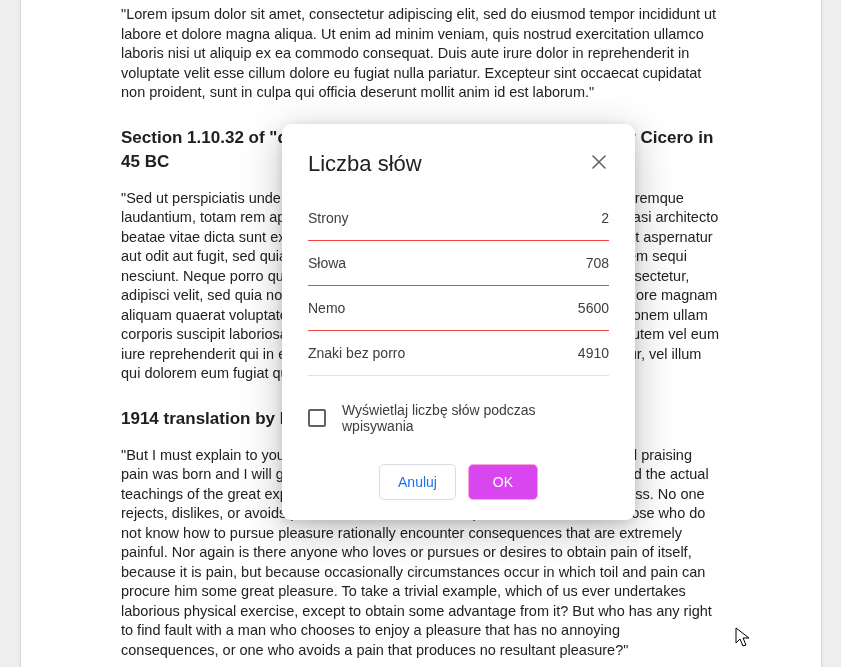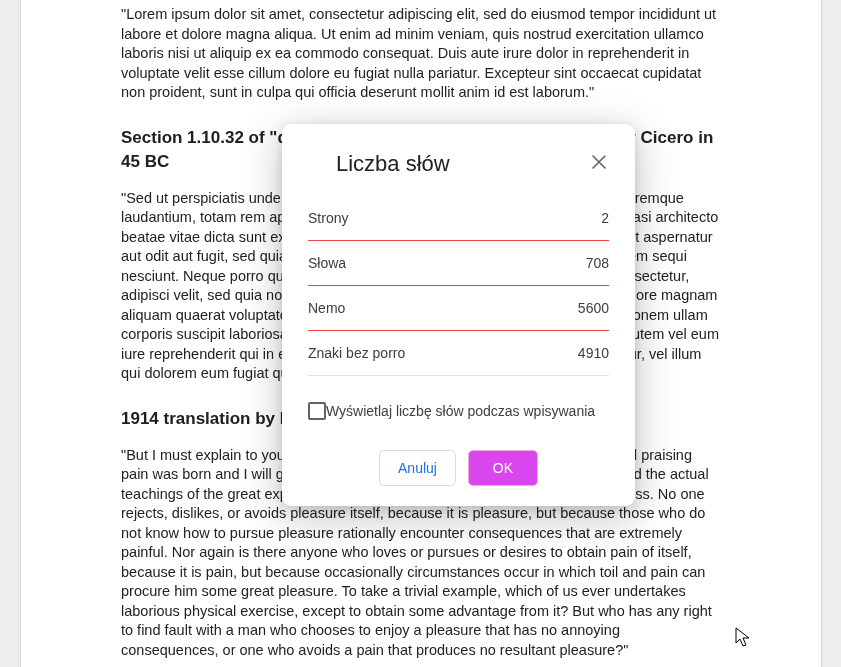--- a/index.html
+++ b/index.html
@@ -75,21 +75,20 @@
     align-items: center;
     justify-content: space-between;
     padding: 26px 22px 8px 26px;
   }
 
   .modal-title {
     font-family: "Google Sans", Arial, sans-serif;
     font-size: 22px;
     color: #202124;
     font-weight: 400;
-    margin-left: 28px;
   }
 
   .close-btn {
     width: 28px;
     height: 28px;
     display: flex;
     align-items: center;
     justify-content: center;
     color: #5f6368;
     cursor: pointer;
@@ -113,20 +112,21 @@
   .stat-row:last-of-type {
     border-bottom: 1px solid #e0e0e0;
   }
   .stat-label { }
   .stat-value { color: #3c4043; }
 
   .option-row {
     display: flex;
     align-items: center;
     padding: 26px 26px 8px 26px;
+    gap: 16px;
     font-size: 14px;
     color: #3c4043;
   }
 
   .chk {
     width: 18px;
     height: 18px;
     border: 2px solid #5f6368;
     border-radius: 2px;
     box-sizing: border-box;

